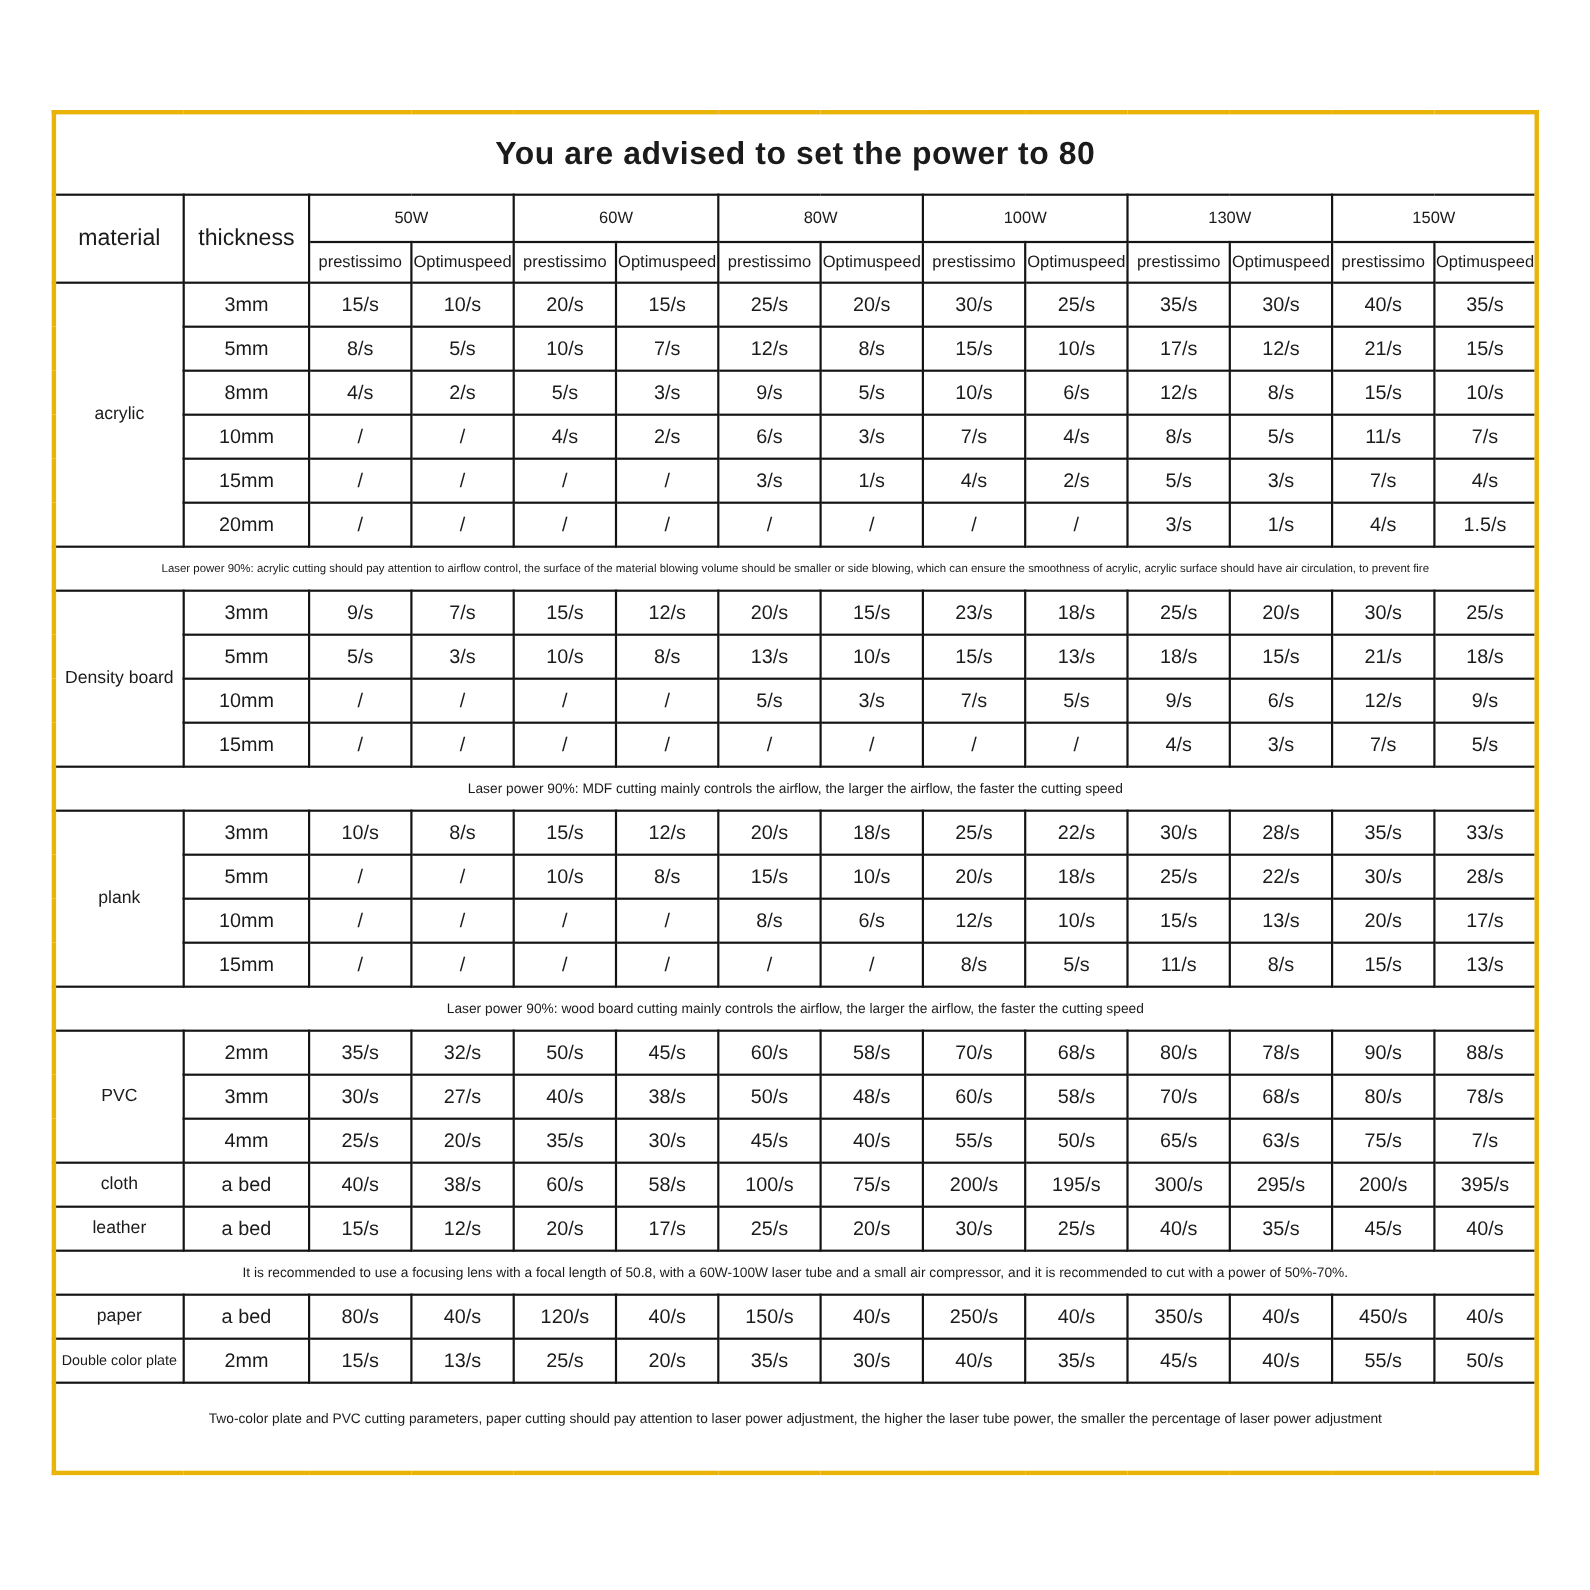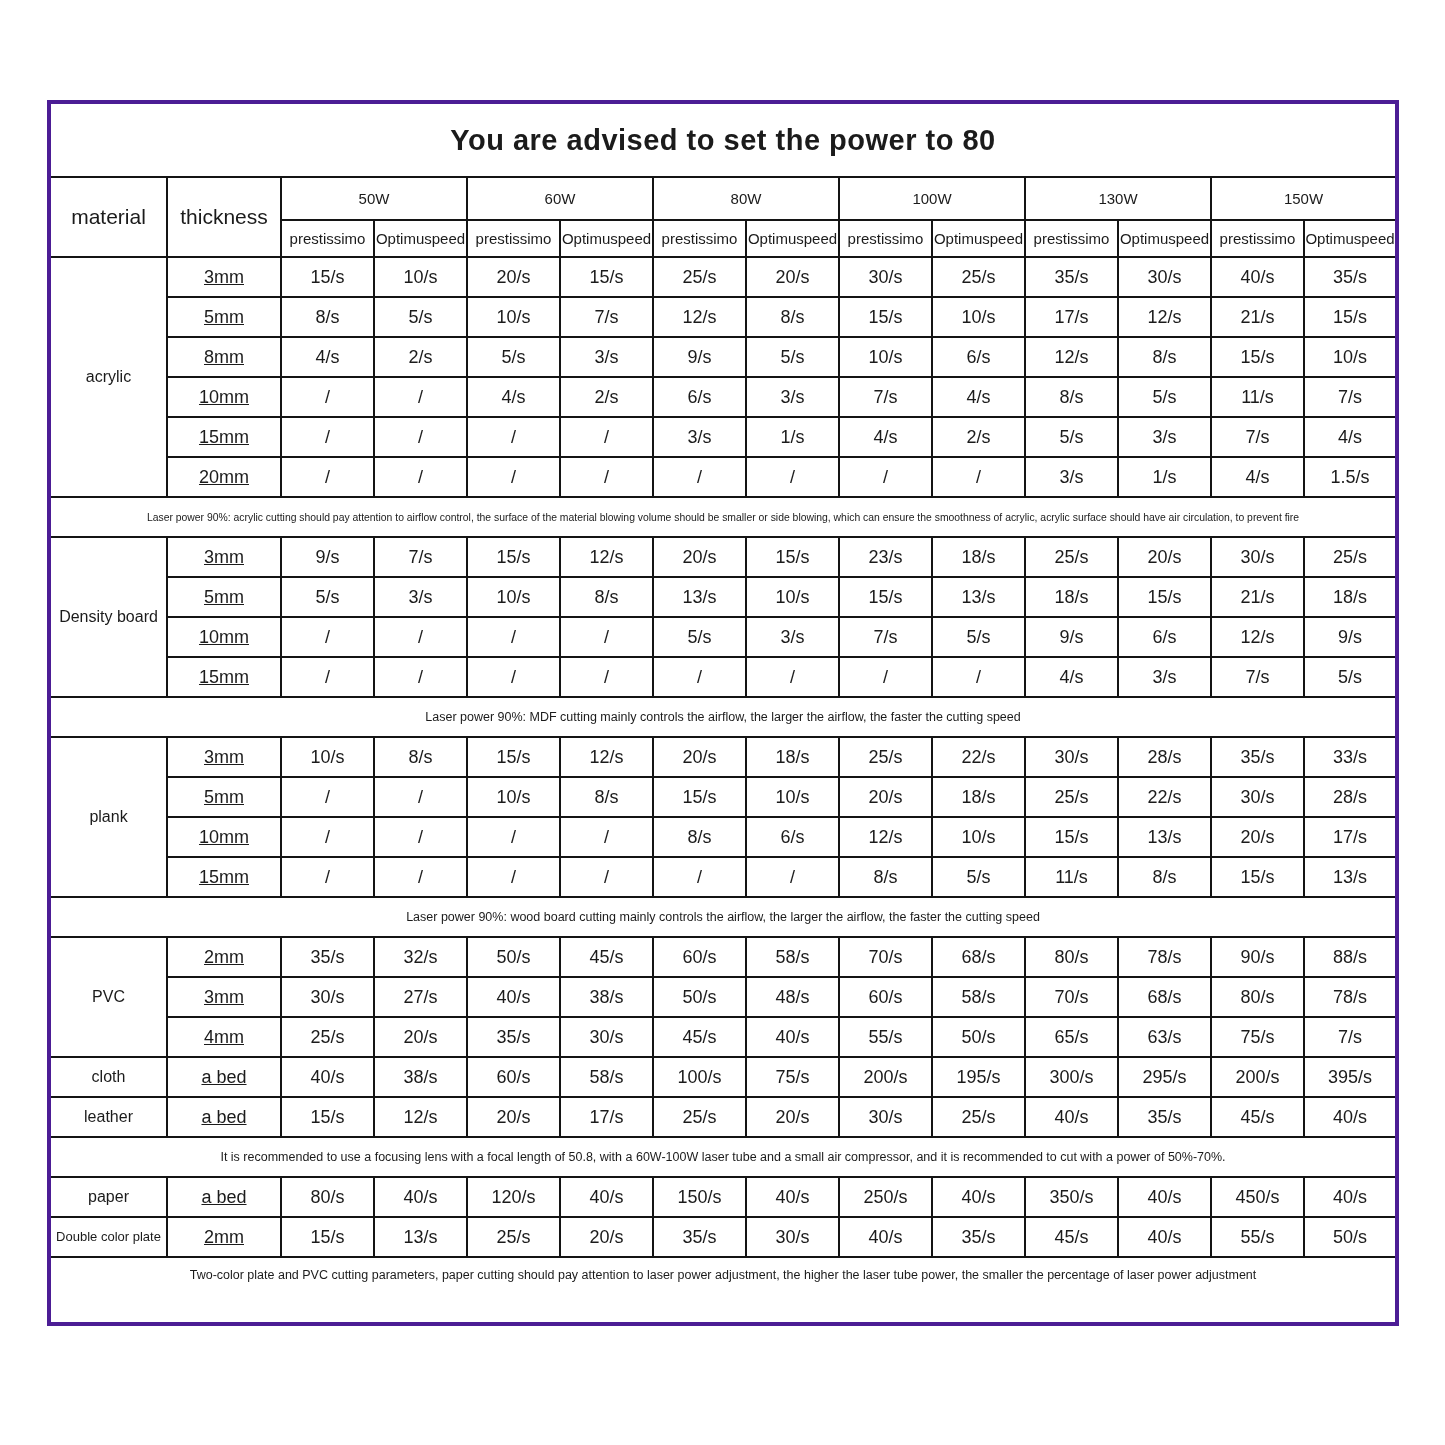--- a/index.html
+++ b/index.html
@@ -17,21 +17,21 @@
     background: #ffffff;
   }
   table.params {
     position: absolute;
     left: 47px;
     top: 100px;
     width: 1352px;
     border-collapse: collapse;
     table-layout: fixed;
     color: #1b1b1b;
-    border: 4px solid #4c1d95;
+    border: 4px solid #eab308;
   }
   table.params td {
     border: 2px solid #141414;
     text-align: center;
     vertical-align: middle;
     padding: 0;
     overflow: hidden;
     white-space: nowrap;
   }
   td.title-cell {
@@ -58,39 +58,38 @@
   td.material-cell {
     font-size: 16px;
   }
   td.material-cell.small-label {
     font-size: 13px;
     white-space: normal;
     line-height: 1.15;
   }
   td.thickness-cell {
     font-size: 18px;
-    text-decoration: underline;
   }
   td.value-cell {
     font-size: 18px;
   }
   td.note-cell {
     height: 38px;
     font-size: 12.5px;
     border-top: 3px solid #141414;
     border-bottom: 3px solid #141414;
     font-weight: normal;
   }
   td.note-cell.note-small {
     font-size: 10.4px;
   }
   td.note-cell.note-tall {
     height: 54px;
     vertical-align: top;
-    padding-top: 10px;
+    padding-top: 25px;
   }
 </style>
 </head>
 <body>
 
 <div class="page">
   <table class="params">
     <colgroup>
       <col style="width:118px">
       <col style="width:114px">

